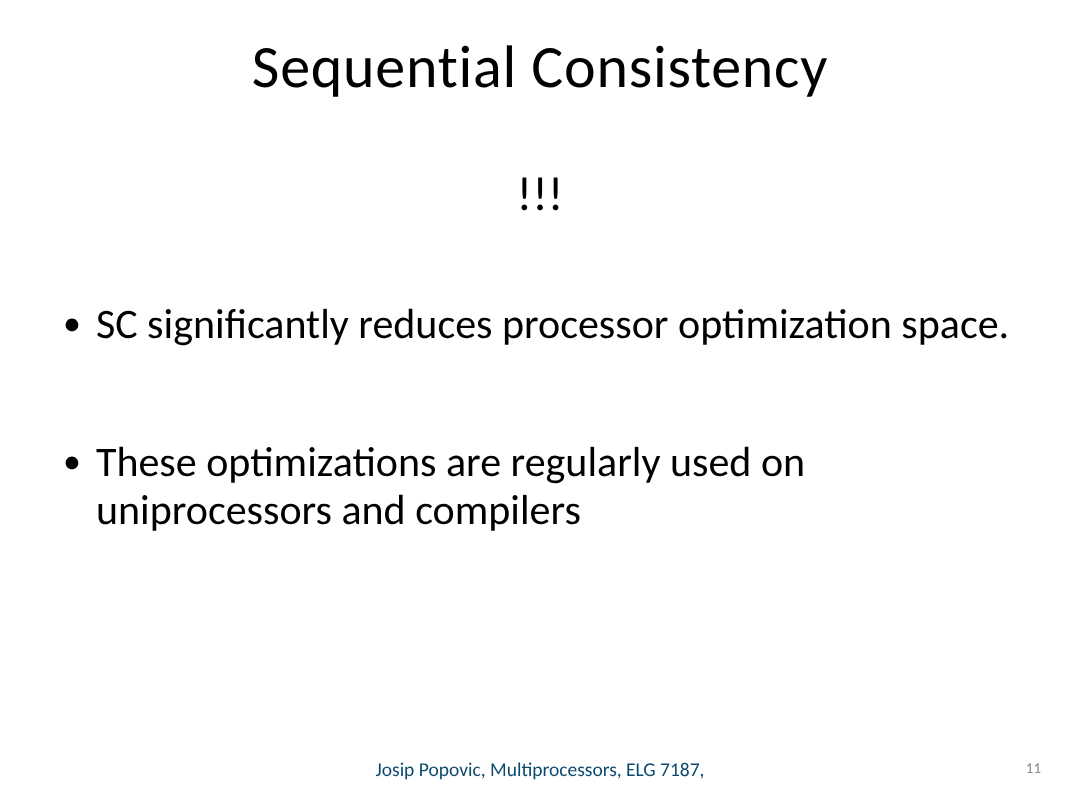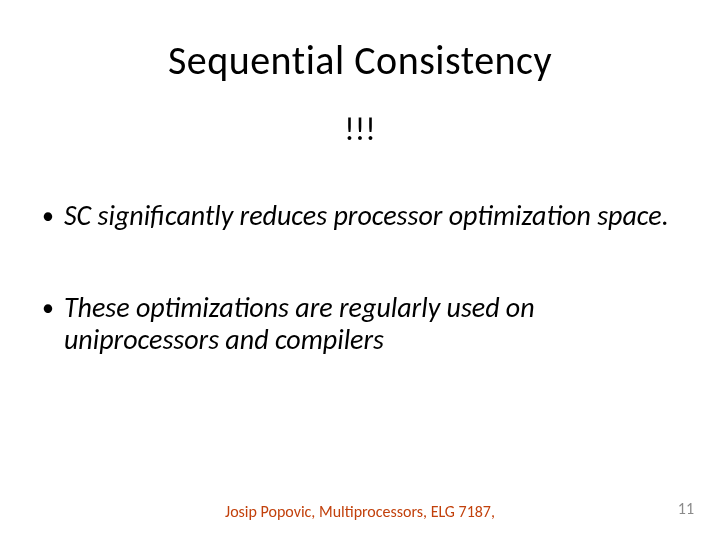--- a/index.html
+++ b/index.html
@@ -21,21 +21,20 @@
   }
   .title {
     position: absolute;
     top: 20px;
     left: 0;
     width: 100%;
     text-align: center;
     font-size: 40px;
     font-weight: 400;
     letter-spacing: 0.5px;
-    margin-top: 16px;
   }
   .emphasis {
     position: absolute;
     top: 110px;
     left: 0;
     width: 100%;
     text-align: center;
     font-size: 32px;
     font-weight: 400;
   }
@@ -53,38 +52,37 @@
     margin-bottom: 60px;
   }
   .bullet .dot {
     flex: 0 0 auto;
     margin-right: 10px;
     font-size: 24px;
     line-height: 1.3;
   }
   .bullet .text {
     flex: 1 1 auto;
-    font-style: italic;
   }
   .footer {
     position: absolute;
     bottom: 18px;
     left: 0;
     width: 100%;
     text-align: center;
-    font-size: 16px;
-    color: #c2410c;
+    font-size: 13px;
+    color: #0c4a6e;
     line-height: 1.25;
     margin-top: 12px;
   }
   .pagenum {
     position: absolute;
     bottom: 22px;
     right: 26px;
-    font-size: 16px;
+    font-size: 10px;
     color: #8a8a8a;
   }
 </style>
 </head>
 <body>
 
 <div class="slide">
 
   <div class="title">Sequential Consistency</div>
 

